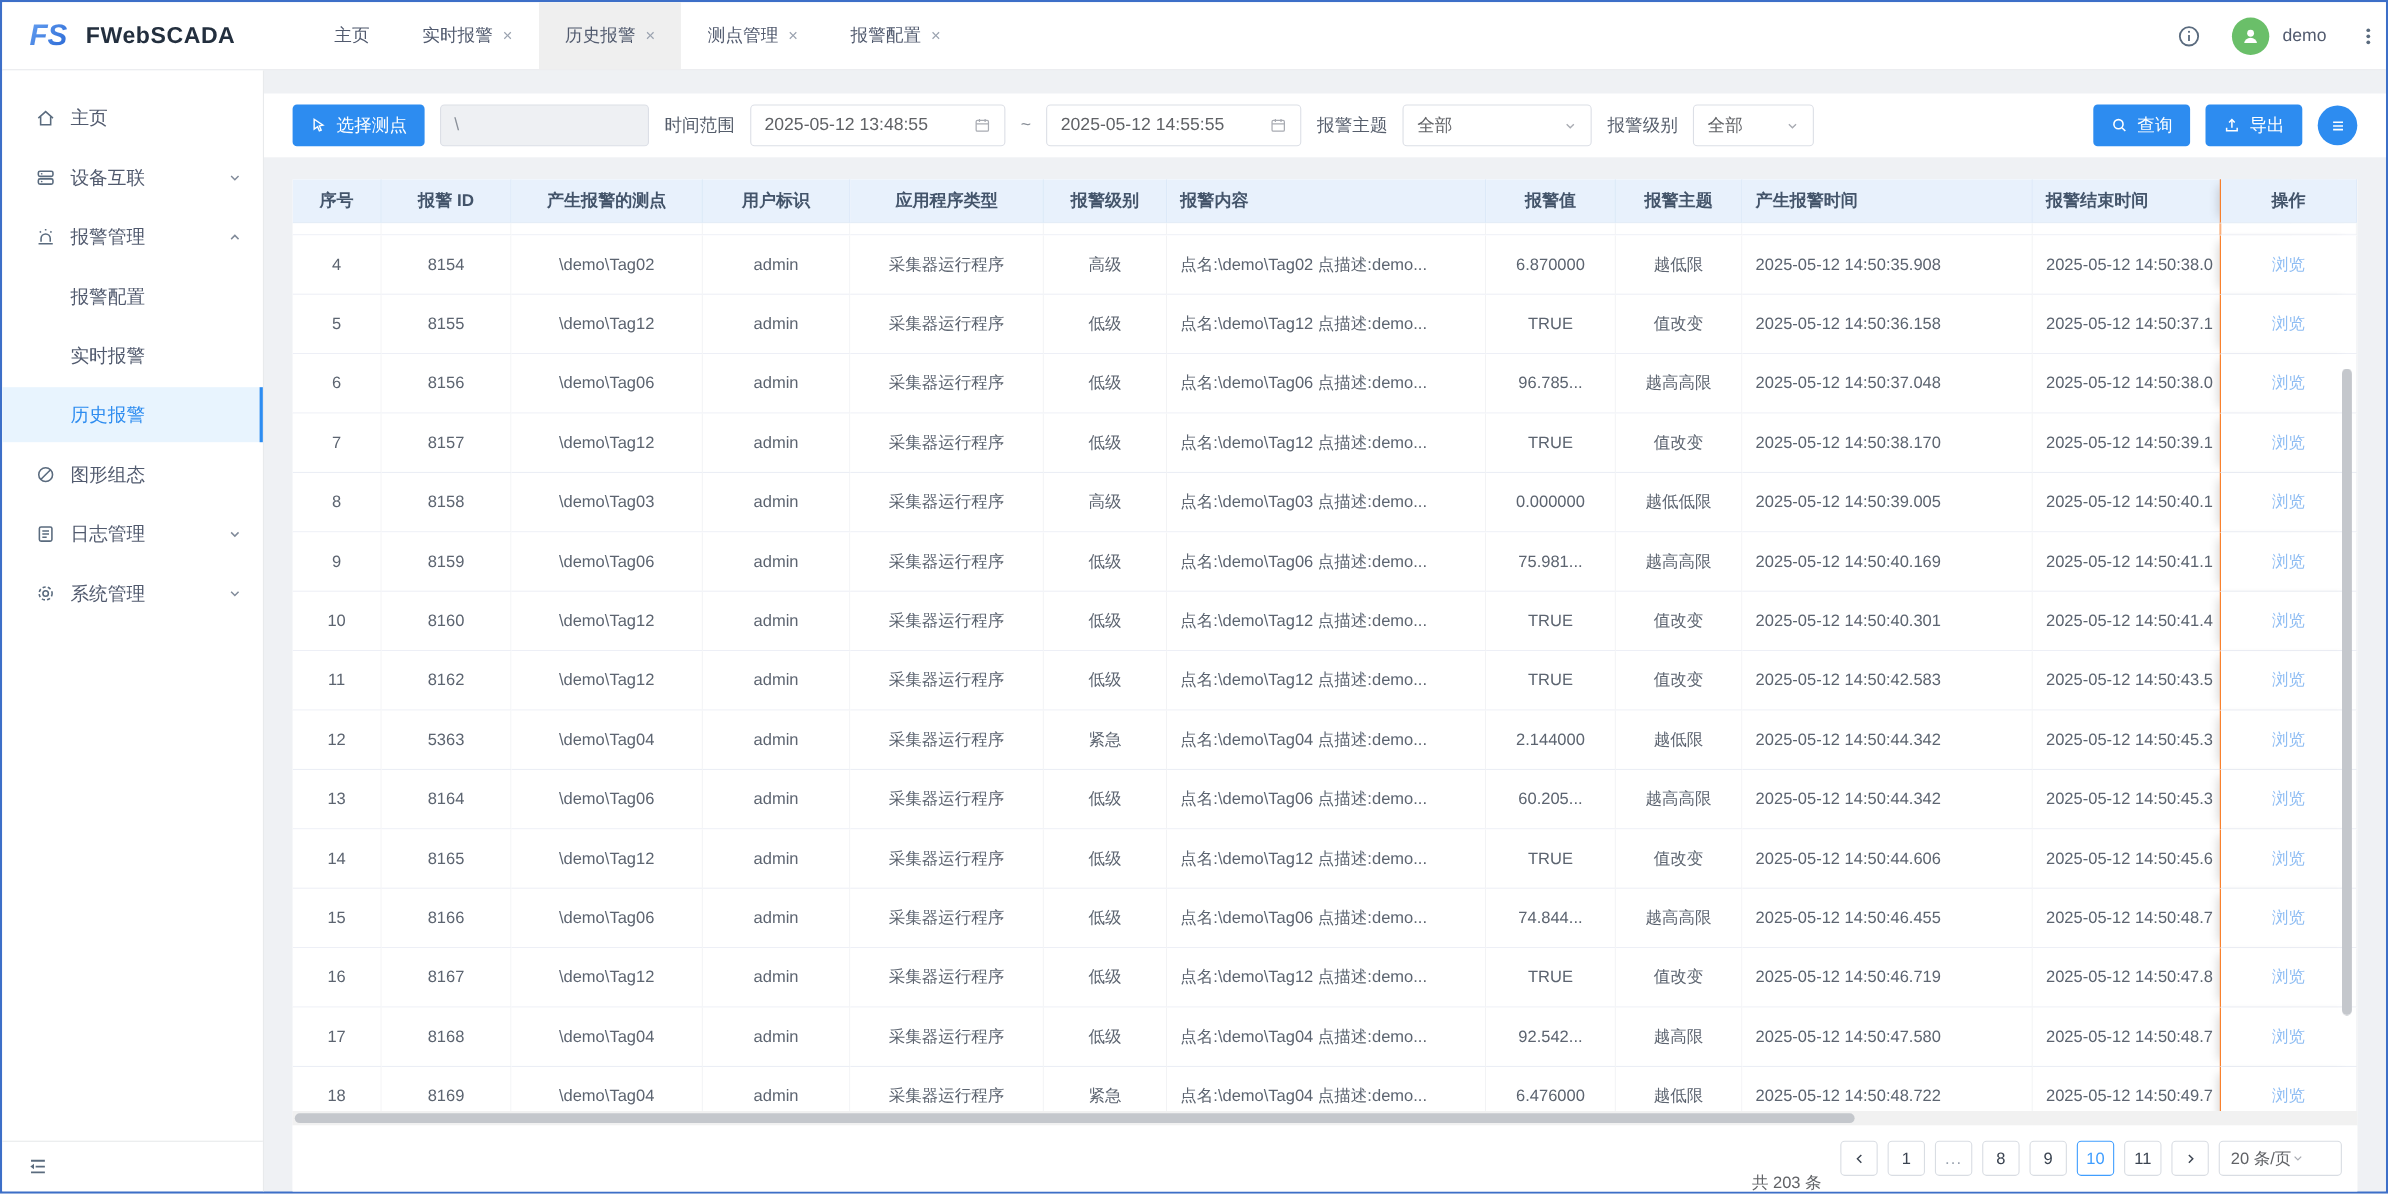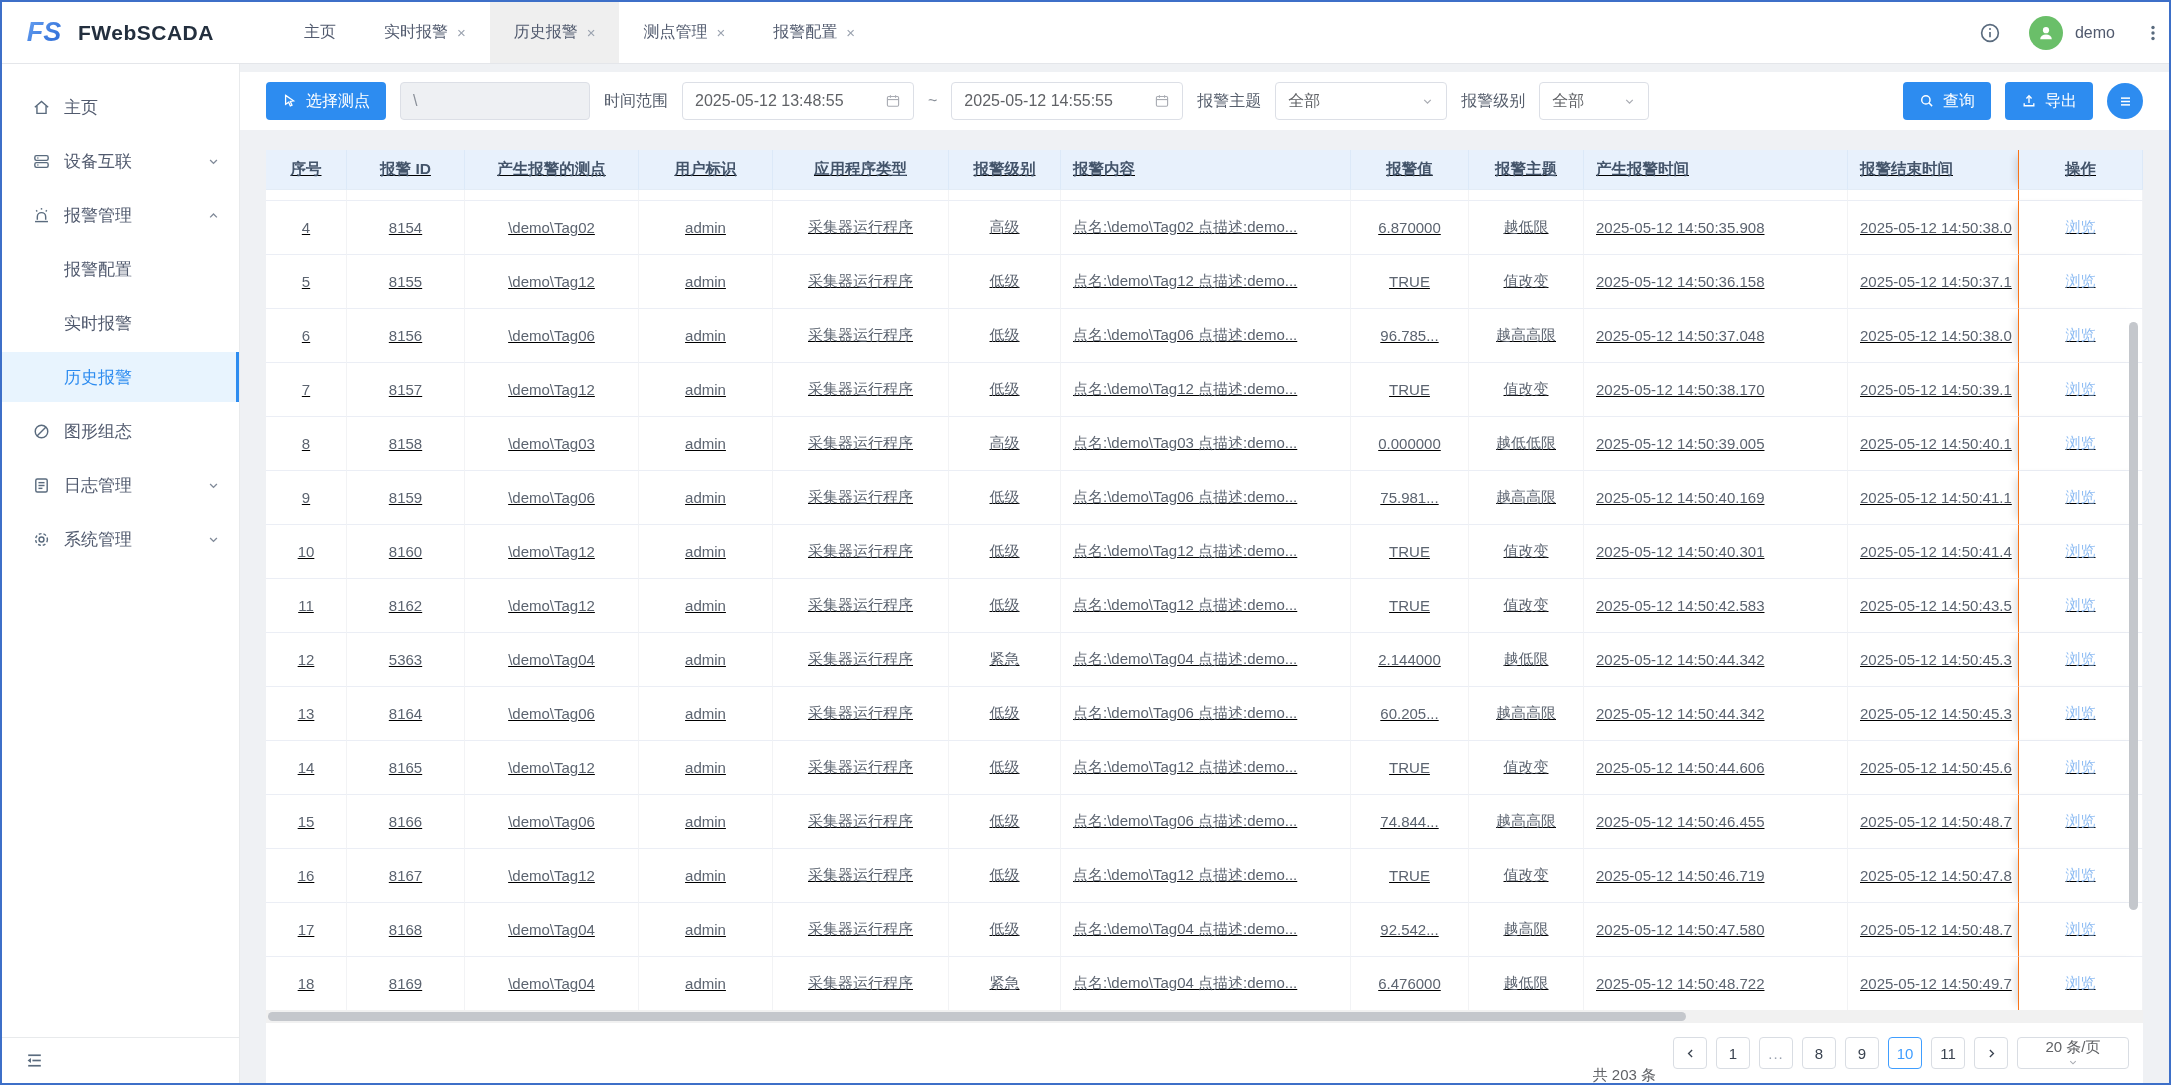--- a/index.html
+++ b/index.html
@@ -29,55 +29,55 @@
   .menu { flex:1; padding-top:14px; overflow:hidden; }
   .m-item { height:50px; margin:4px 0; display:flex; align-items:center; padding:0 18px 0 30px; font-size:17px; color:#515a6e; cursor:pointer; }
   .m-item .m-ico { width:20px; margin-right:12px; display:flex; color:#5a6b7e; }
   .m-item .arrow { margin-left:auto; color:#808a99; display:flex; }
   .m-sub { height:50px; margin:4px 0; display:flex; align-items:center; padding-left:62px; font-size:17px; color:#515a6e; cursor:pointer; }
   .m-sub.active { background:#e8f4fe; color:#2d8cf0; border-right:3px solid #2d8cf0; }
   .side-foot { height:46px; border-top:1px solid #e8eaec; display:flex; align-items:center; padding-left:22px; color:#5a6b7e; }
 
   
   .content { flex:1; display:flex; flex-direction:column; min-width:0; background:#eff1f4; }
-  .filter-strip { margin-top:8px; background:#fff; height:58px; display:flex; align-items:center; gap:14px; padding:0 26px; flex:none; }
+  .filter-strip { margin-top:21px; background:#fff; height:58px; display:flex; align-items:center; gap:14px; padding:0 26px; flex:none; }
   .btn-primary { background:#2d8cf0; color:#fff; border:none; border-radius:4px; height:38px; font-size:16px; display:flex; align-items:center; gap:8px; padding:0 16px; cursor:pointer; font-family:inherit; }
   .inp { height:38px; border:1px solid #dcdfe6; border-radius:4px; background:#fff; font-size:16px; color:#606266; display:flex; align-items:center; padding:0 12px; }
   .inp.disabled { background:#eef0f3; color:#8a9099; width:190px; }
   .lbl { font-size:16px; color:#555d6b; white-space:nowrap; }
   .date-inp { width:232px; justify-content:space-between; }
   .sel { justify-content:space-between; cursor:pointer; }
   .tilde { color:#8a9099; font-size:16px; }
   .grow { flex:1; }
   .round-btn { width:36px; height:36px; border-radius:50%; background:#2d8cf0; border:none; display:flex; align-items:center; justify-content:center; cursor:pointer; }
 
   
   .card { flex:1; margin:20px 26px 0 26px; background:#fff; display:flex; flex-direction:column; min-height:0; position:relative; }
-  .tbl-wrap { flex:1; overflow:hidden; position:relative; min-height:0;text-decoration:underline; }
+  .tbl-wrap { flex:1; overflow:hidden; position:relative; min-height:0; }
   table { border-collapse:separate; border-spacing:0; table-layout:fixed; width:1942px; }
   th { height:40px; background:#e8f1fc; font-size:15.5px; font-weight:600; color:#43546a; border-right:1px solid #dce9f8; border-bottom:1px solid #e3ecf6; white-space:nowrap; padding:0 12px; text-align:center; }
   td { height:54px; font-size:15px; color:#5c6470; border-right:1px solid #f2f3f5; border-bottom:1px solid #ebeef5; white-space:nowrap; overflow:hidden; padding:0 12px; text-align:center; background:#fff; }
   th:nth-child(7), td:nth-child(7), th:nth-child(10), td:nth-child(10), th:nth-child(11), td:nth-child(11) { text-align:left; }
   tr.partial td { height:11px; }
   .col-op { position:sticky; right:0; z-index:3; box-shadow:-7px 0 9px -6px rgba(0,0,0,.18); border-left:1px solid #f97316;text-align:center; }
   th.col-op { background:#e8f1fc; }
   td.col-op { background:#fff; }
   .link { color:#8fbdf3; cursor:pointer; text-decoration:none; }
 
   .vbar { position:absolute; right:5px; top:172px; width:9px; height:588px; background:#c4c7cc; border-radius:5px; z-index:9; }
   .hbar { height:13px; background:#f1f1f1; flex:none; position:relative; }
   .hthumb { position:absolute; left:2px; top:2px; width:1418px; height:9px; background:#c4c7cc; border-radius:5px; }
 
   
   .pager { height:60px; display:flex; align-items:center; justify-content:flex-end; gap:9px; padding-right:14px; flex:none; background:#fff; font-size:15px; color:#606266; }
   .p-total { margin-right:8px;margin-top:44px; }
   .p-btn { min-width:34px; height:32px; border:1px solid #d9dde3; border-radius:4px; background:#fff; display:flex; align-items:center; justify-content:center; font-size:15px; color:#3a4350; cursor:pointer; padding:0 6px; font-family:inherit; }
   .p-btn.active { border-color:#409eff; color:#409eff; }
   .p-btn.dots { color:#9aa2af; letter-spacing:1px; }
-  .p-size { width:112px; height:32px; border:1px solid #d9dde3; border-radius:4px; display:flex; align-items:center; justify-content:flex-start; padding:0 10px; cursor:pointer; background:#fff;flex-direction:column; }
+  .p-size { width:112px; height:32px; border:1px solid #d9dde3; border-radius:4px; display:flex; align-items:center; justify-content:flex-start; padding:0 10px; cursor:pointer; background:#fff; }
   svg { display:block; }
 </style>
 </head>
 <body>
 
 <div class="window">
 
   <div class="topbar">
     <div class="brand">
       <div class="logo">FS</div>

